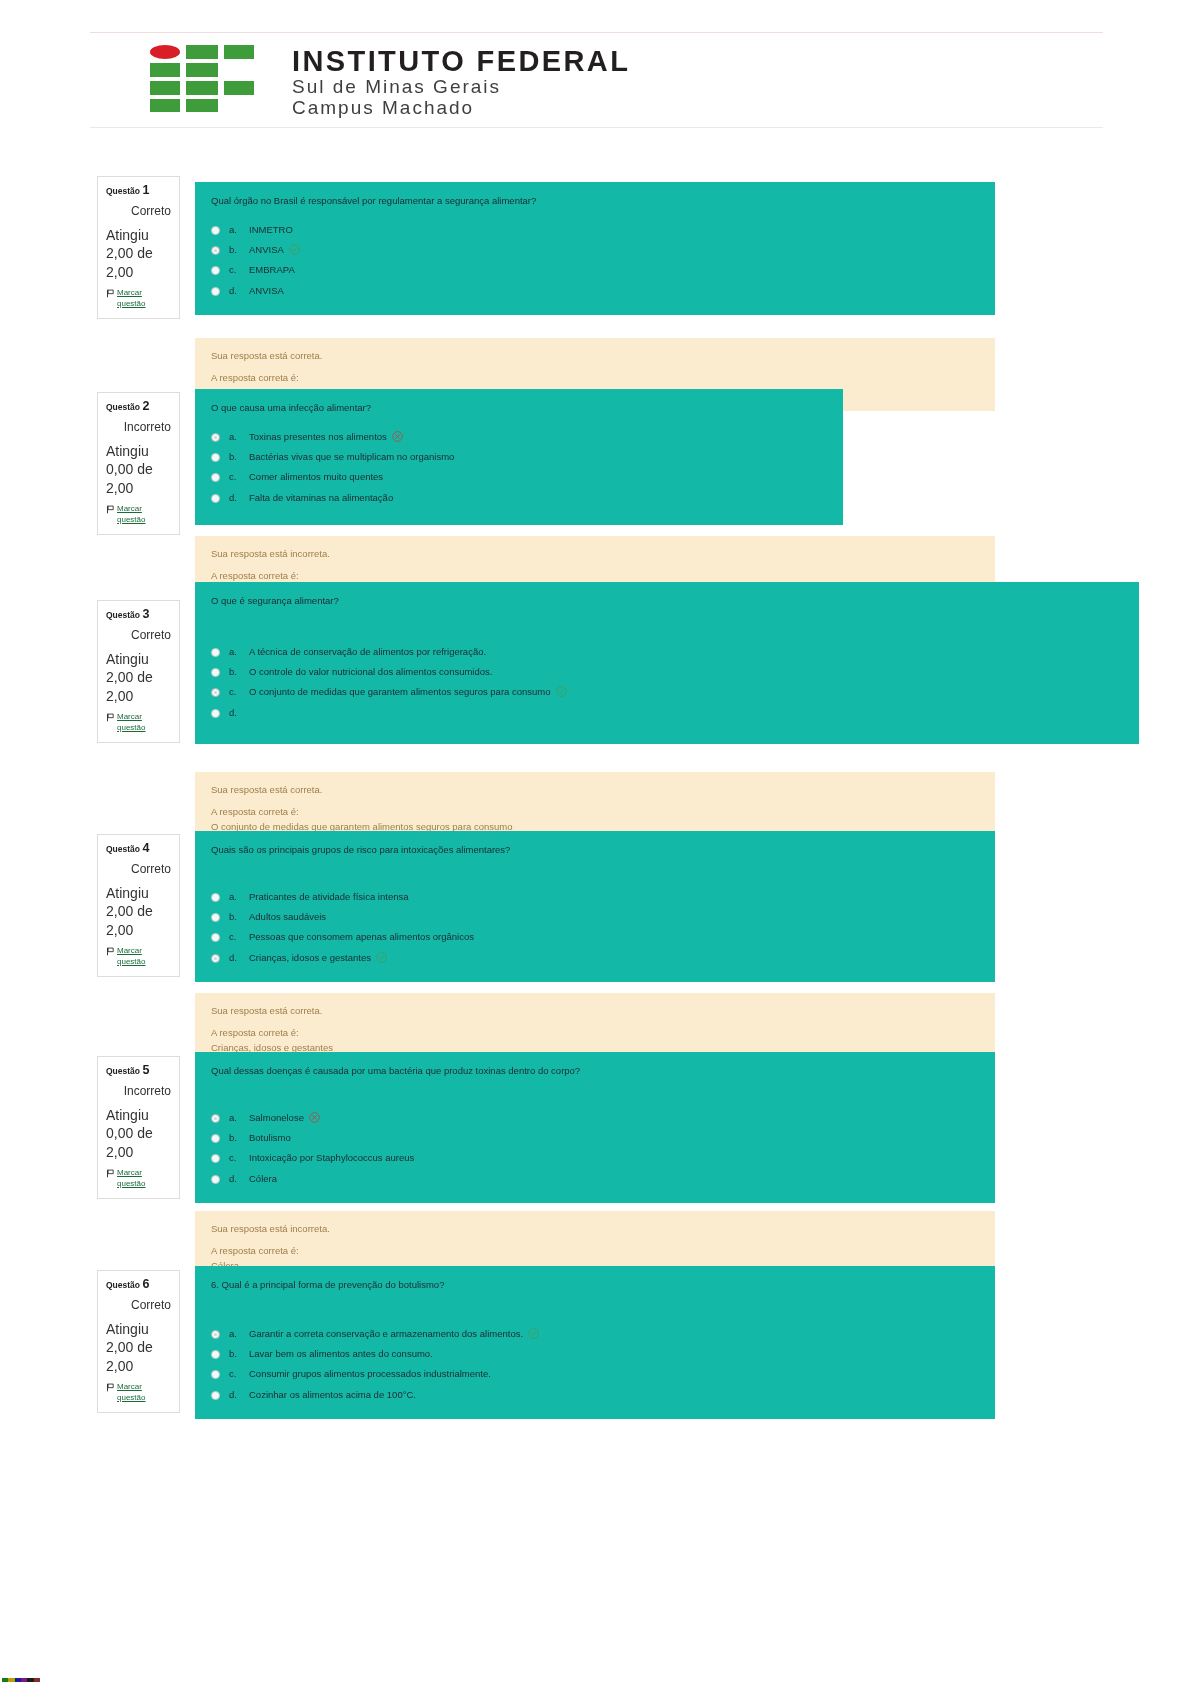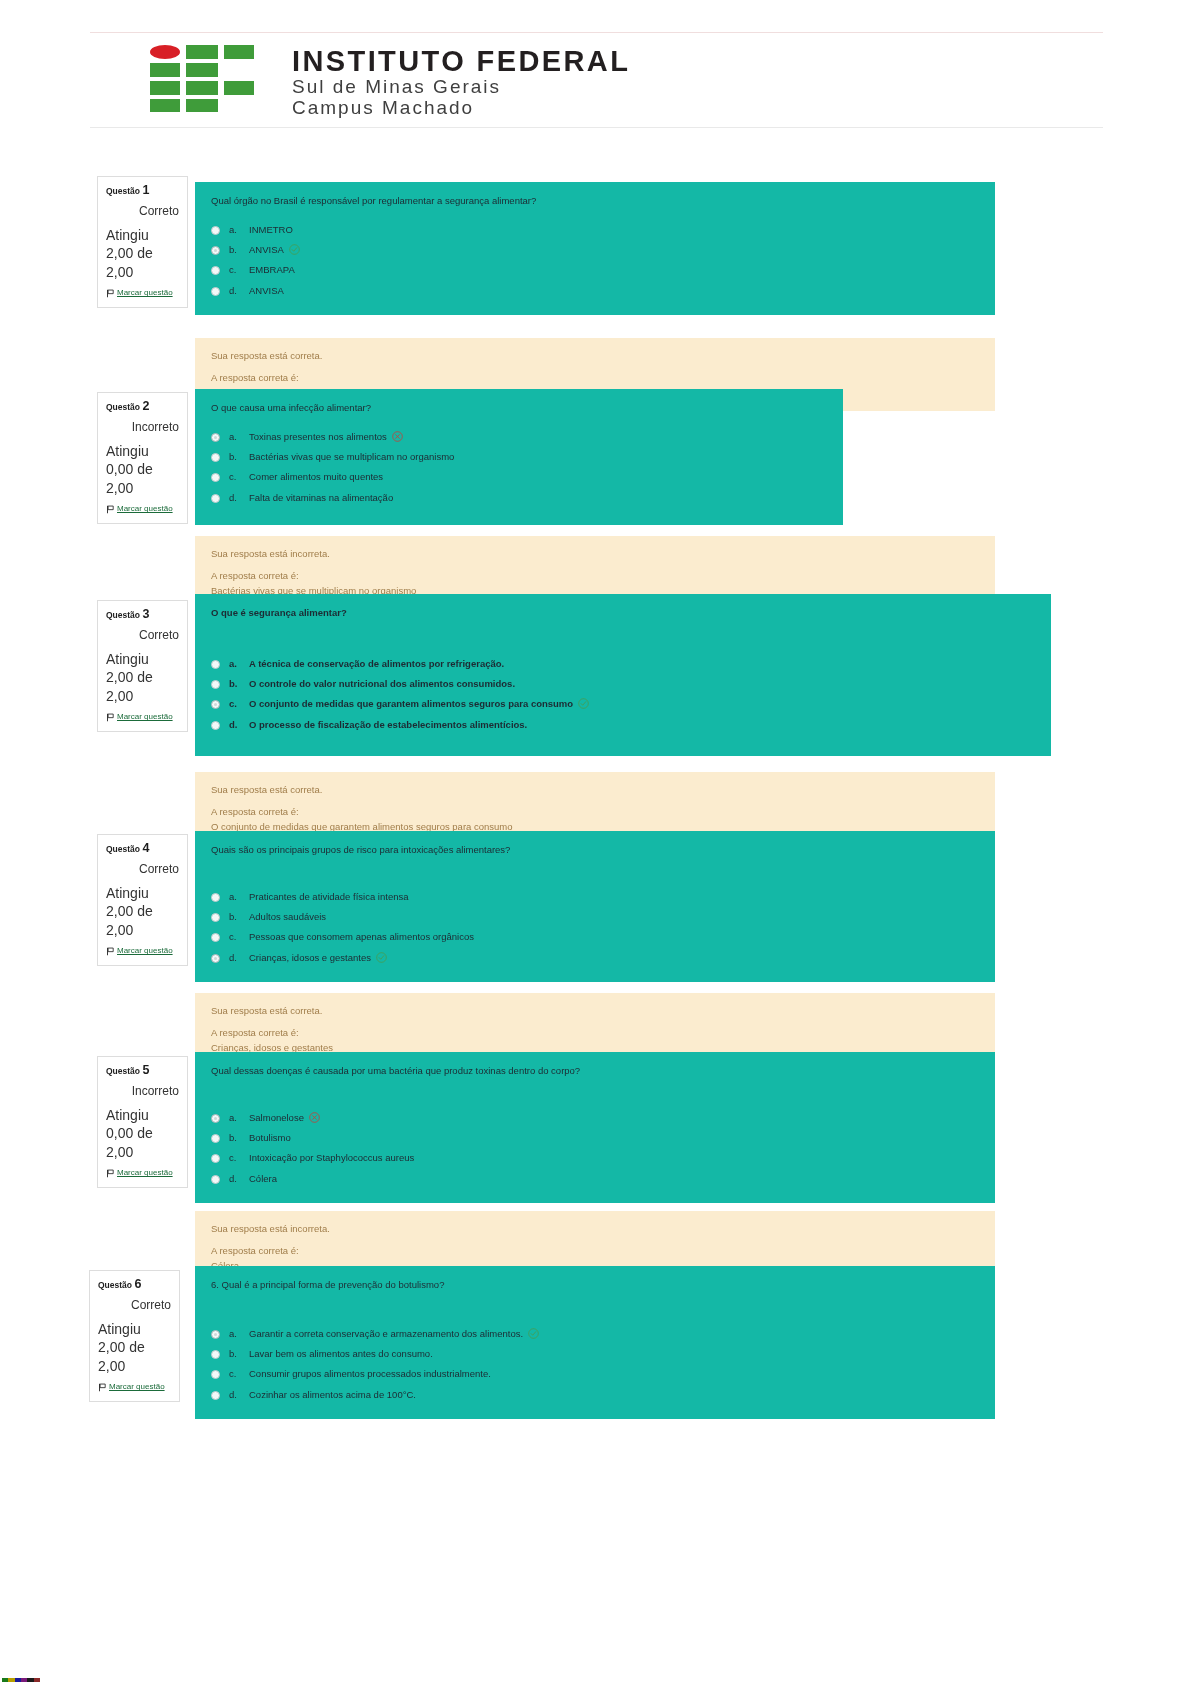--- a/index.html
+++ b/index.html
@@ -74,21 +74,21 @@
   
   .quiz {
     position: absolute;
     left: 0;
     top: 0;
     width: 1192px;
   }
 
   .qinfo {
     position: absolute;
-    width: 91px;
+    width: 83px;
     background: #ffffff;
     border: 1px solid #dddddd;
     padding: 6px 8px 8px 8px;
   }
   .qinfo-title {
     font-size: 8.5px;
     font-weight: bold;
     color: #1d1d1d;
     line-height: 1.2;
     margin-bottom: 6px;
@@ -322,21 +322,21 @@
       <div class="qinfo-state">Correto</div>
       <div class="qinfo-grade">Atingiu 2,00 de 2,00</div>
       <div class="qinfo-flag">
         <svg class="flag-icon" width="9" height="9" viewBox="0 0 12 12">
           <path d="M2 1 L2 11" stroke="#222" stroke-width="1.2" fill="none"></path>
           <path d="M2.8 1.4 L9.6 1.4 L9.6 6.2 L2.8 6.2 Z" fill="none" stroke="#222" stroke-width="1.1"></path>
         </svg>
         <span class="flag-link">Marcar questão</span>
       </div>
     </div>
-    <div class="qbody" style="left: 195px; top: 594px; width: 856px; min-height: 162px; font-weight: bold;">
+    <div class="qbody" style="left: 195px; top: 582px; width: 944px; min-height: 162px;">
       <div class="qtext">O que é segurança alimentar?</div>
       <div class="answers" style="margin-top:34px">
         <div class="ansrow">
           <span class="radio"></span>
           <span class="anslabel">a.</span>
           <span class="anstext"><span>A técnica de conservação de alimentos por refrigeração.</span></span>
         </div>
         <div class="ansrow">
           <span class="radio"></span>
           <span class="anslabel">b.</span>
@@ -346,21 +346,20 @@
           <span class="radio sel"></span>
           <span class="anslabel">c.</span>
           <span class="anstext"><span>O conjunto de medidas que garantem alimentos seguros para consumo</span><svg class="mk" viewBox="0 0 16 16">
               <circle cx="8" cy="8" r="7" fill="none" stroke="#4a9c4a" stroke-width="1.1"></circle>
               <path d="M4.6 8.2 L6.9 10.5 L11.4 5.3" fill="none" stroke="#4a9c4a" stroke-width="1.2" stroke-linecap="round" stroke-linejoin="round"></path>
             </svg></span>
         </div>
         <div class="ansrow">
           <span class="radio"></span>
           <span class="anslabel">d.</span>
-          <span class="anstext"><span>O processo de fiscalização de estabelecimentos alimentícios.</span></span>
         </div>
       </div>
     </div>
     <div class="feedback" style="left: 195px; top: 772px; width: 800px; min-height: 60px;">
       <div class="fb-line">Sua resposta está correta.</div>
       <div class="fb-line sp">A resposta correta é:</div>
       <div class="fb-ans">O conjunto de medidas que garantem alimentos seguros para consumo</div>
     </div>
     <div class="qinfo" style="left: 97px; top: 834px;">
       <div class="qinfo-title"><span>Questão</span> <span class="qnum">4</span></div>
@@ -445,21 +444,21 @@
           <span class="anslabel">d.</span>
           <span class="anstext"><span>Cólera</span></span>
         </div>
       </div>
     </div>
     <div class="feedback" style="left: 195px; top: 1211px; width: 800px; min-height: 58px;">
       <div class="fb-line">Sua resposta está incorreta.</div>
       <div class="fb-line sp">A resposta correta é:</div>
       <div class="fb-ans">Cólera</div>
     </div>
-    <div class="qinfo" style="left: 89px; top: 1270px;">
+    <div class="qinfo" style="left: 97px; top: 1270px;">
       <div class="qinfo-title"><span>Questão</span> <span class="qnum">6</span></div>
       <div class="qinfo-state">Correto</div>
       <div class="qinfo-grade">Atingiu 2,00 de 2,00</div>
       <div class="qinfo-flag">
         <svg class="flag-icon" width="9" height="9" viewBox="0 0 12 12">
           <path d="M2 1 L2 11" stroke="#222" stroke-width="1.2" fill="none"></path>
           <path d="M2.8 1.4 L9.6 1.4 L9.6 6.2 L2.8 6.2 Z" fill="none" stroke="#222" stroke-width="1.1"></path>
         </svg>
         <span class="flag-link">Marcar questão</span>
       </div>

